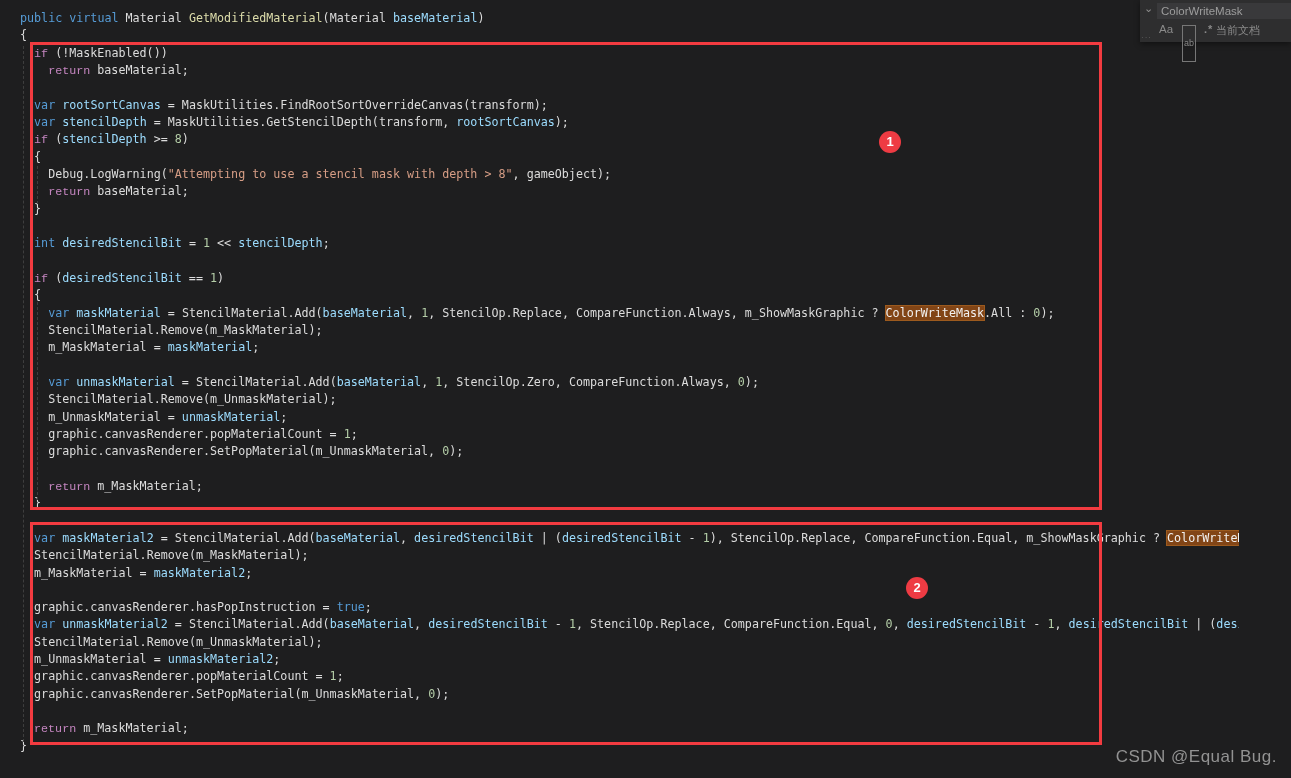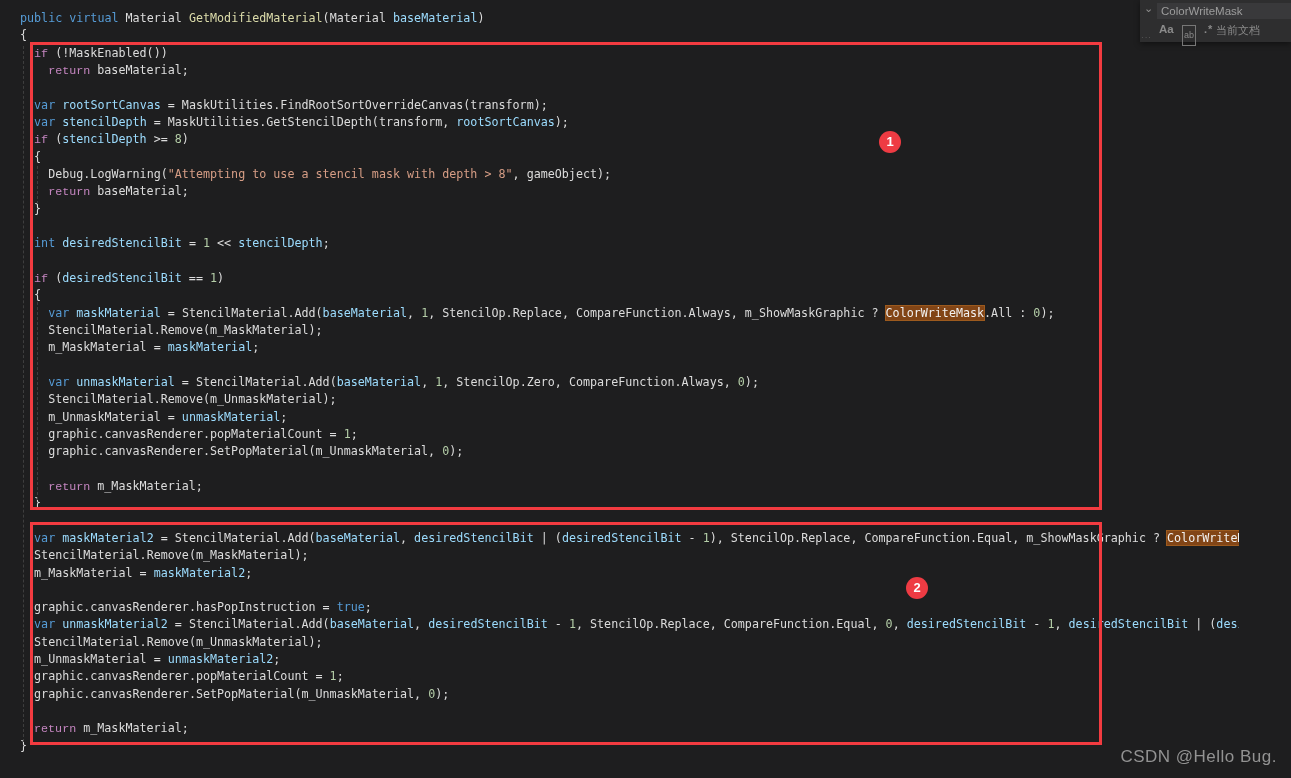--- a/index.html
+++ b/index.html
@@ -46,22 +46,22 @@
     background:rgba(47,47,48,0.96);box-shadow:0 2px 6px rgba(0,0,0,0.45);
     font-family:"Liberation Sans",sans-serif;
   }
   #find-chevron{position:absolute;left:4px;top:2px;color:#8f8f8f;font-size:11px;cursor:pointer;}
   #find-input{
     position:absolute;left:17px;top:3px;width:150px;height:16px;
     background:#39393b;border:0;outline:0;padding:0 0 0 4px;
     color:#9d9d9d;font-size:11.5px;font-family:"Liberation Sans",sans-serif;
   }
   .find-opt{position:absolute;top:23px;color:#8a8a8a;font-size:11px;cursor:pointer;}
-  #find-match-case{left:19px;font-size:11.5px;font-weight:bold;}
-  #find-whole-word{left:42px;border:1px solid #777;padding:4px 1px;font-size:9px;line-height:11px;top:25px;}
+  #find-match-case{left:19px;font-size:11.5px;}
+  #find-whole-word{left:42px;border:1px solid #777;padding:12px 1px;font-size:9px;line-height:11px;top:25px;}
   #find-regex{left:64px;font-weight:bold;letter-spacing:1px;}
   #find-scope{left:76px;}
   #find-gripper{position:absolute;left:1px;top:33px;color:#5d5d5d;font-size:8px;letter-spacing:1px;cursor:pointer;}
   
   #watermark{
     position:absolute;right:14px;top:747px;
     color:#929292;font-family:"Liberation Sans",sans-serif;
     font-size:17px;letter-spacing:0.5px;
   }
 </style>
@@ -82,13 +82,13 @@
 <div id="find-overlay">
   <span id="find-chevron">⌄</span>
   <input id="find-input" type="text" value="ColorWriteMask" style="">
   <span class="find-opt" id="find-match-case">Aa</span>
   <span class="find-opt" id="find-whole-word">ab</span>
   <span class="find-opt" id="find-regex">.*</span>
   <span class="find-opt" id="find-scope">当前文档</span>
   <span id="find-gripper">···</span>
 </div>
 
-<div id="watermark">CSDN @Hello Bug.</div>
+<div id="watermark">CSDN @Equal Bug.</div>
 
 </body></html>

